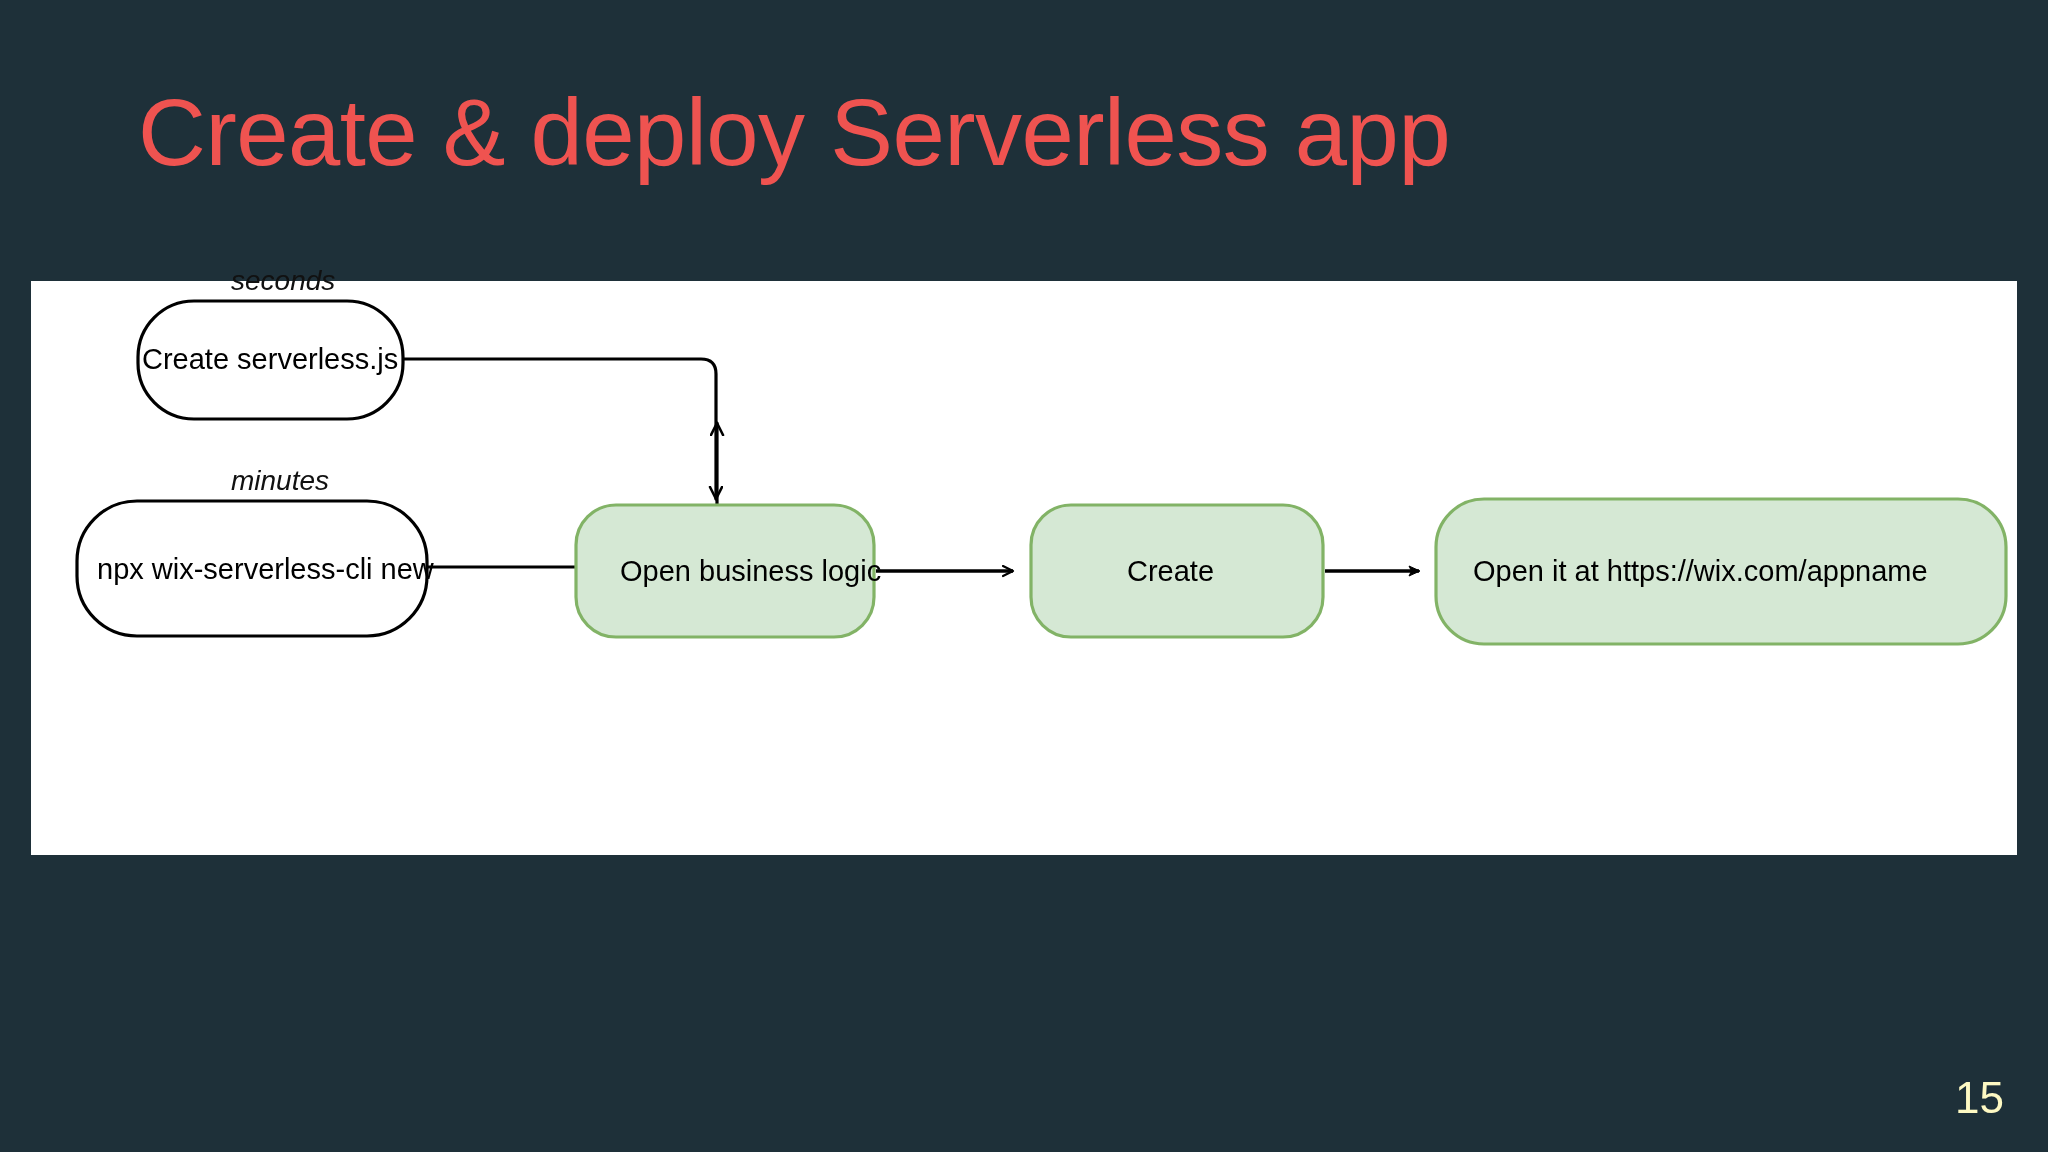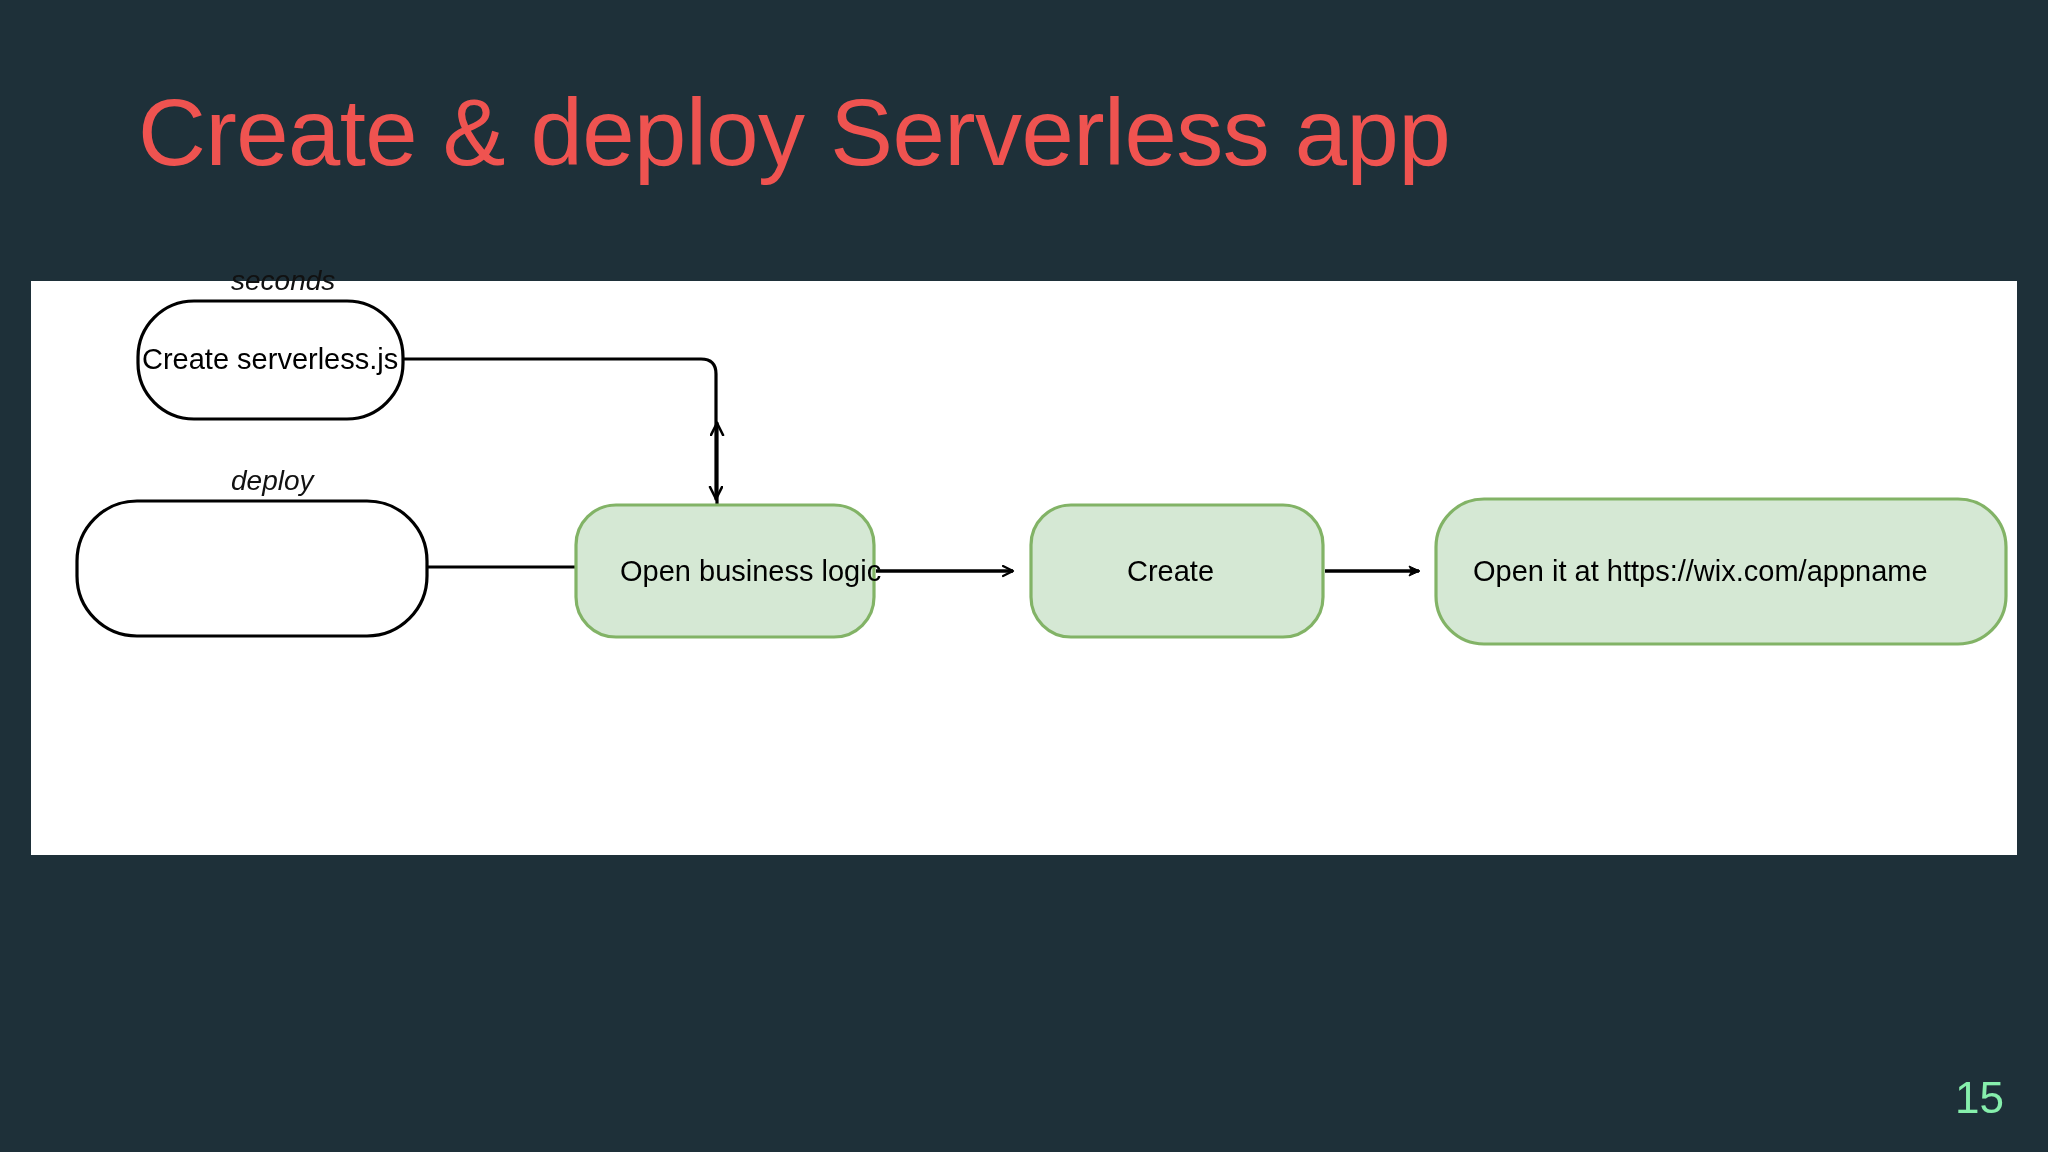--- a/index.html
+++ b/index.html
@@ -66,21 +66,21 @@
     white-space: nowrap;
     font-family: "Liberation Sans", sans-serif;
     margin-left: 28px;
   }
 
   
   #page-number {
     position: absolute;
     right: 44px;
     bottom: 32px;
-    color: #86efac;
+    color: #fef9c3;
     font-size: 44px;
     font-weight: 300;
     line-height: 1;
   }
 </style>
 </head>
 <body>
 
 <div id="slide">
 
@@ -133,24 +133,25 @@
         <path d="M 1294 290 L 1388 290" fill="none" stroke="#000000" stroke-width="3.4" stroke-linecap="butt" marker-end="url(#arrow-filled-right)"></path>
       </g>
 
       <g>
         <rect x="1405" y="218" width="570" height="145" rx="48" ry="48" fill="#d5e8d4" stroke="#82b366" stroke-width="3.2"></rect>
       </g>
     </svg>
 
     <div class="time-label" style="left:172px; top:-14px;">seconds</div>
 
-    <div class="time-label" style="left:172px; top:186px;">deploy</div>
+    <div class="time-label" style="left:172px; top:186px;">minutes</div>
 
     <div class="node-label" style="left:111px; top:64px;text-align:center;">Create serverless.js</div>
 
+    <div class="node-label" style="left:66px; top:274px;">npx wix-serverless-cli new</div>
 
     <div class="node-label" style="left:589px; top:276px;">Open business logic</div>
 
     <div class="node-label" style="left:1096px; top:276px;">Create</div>
 
     <div class="node-label" style="left:1442px; top:276px;text-align:right;">Open it at https://wix.com/appname</div>
 
   </div>
 
   <div id="page-number">15</div>

